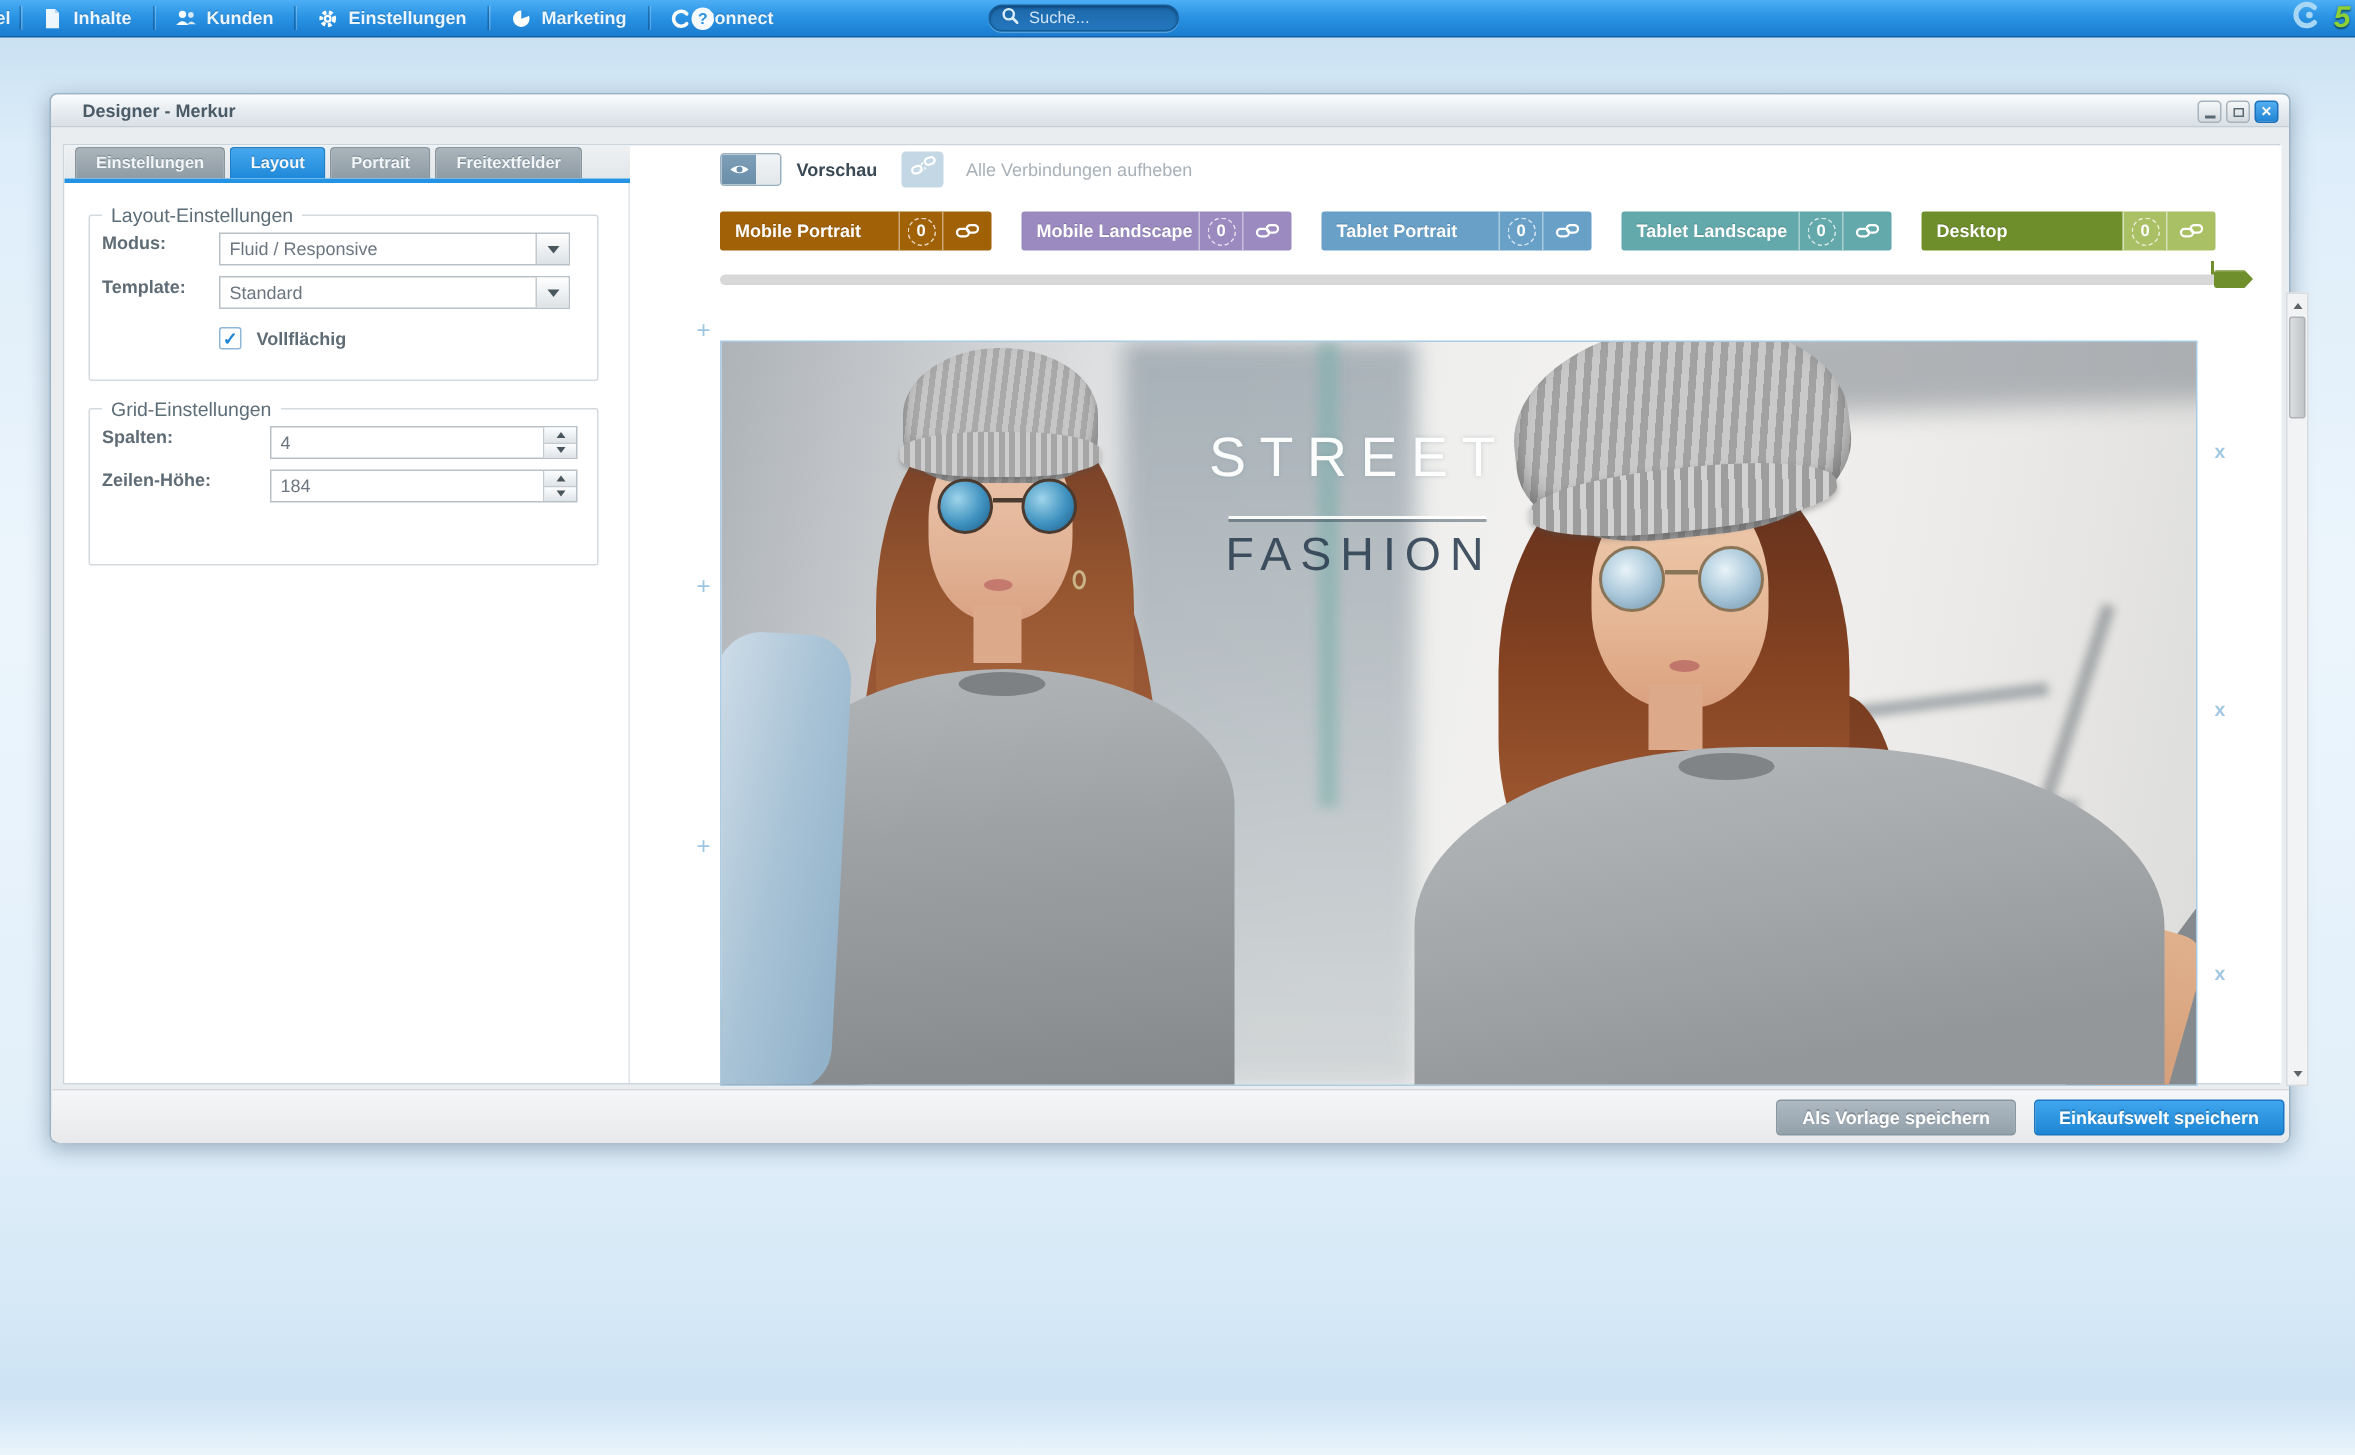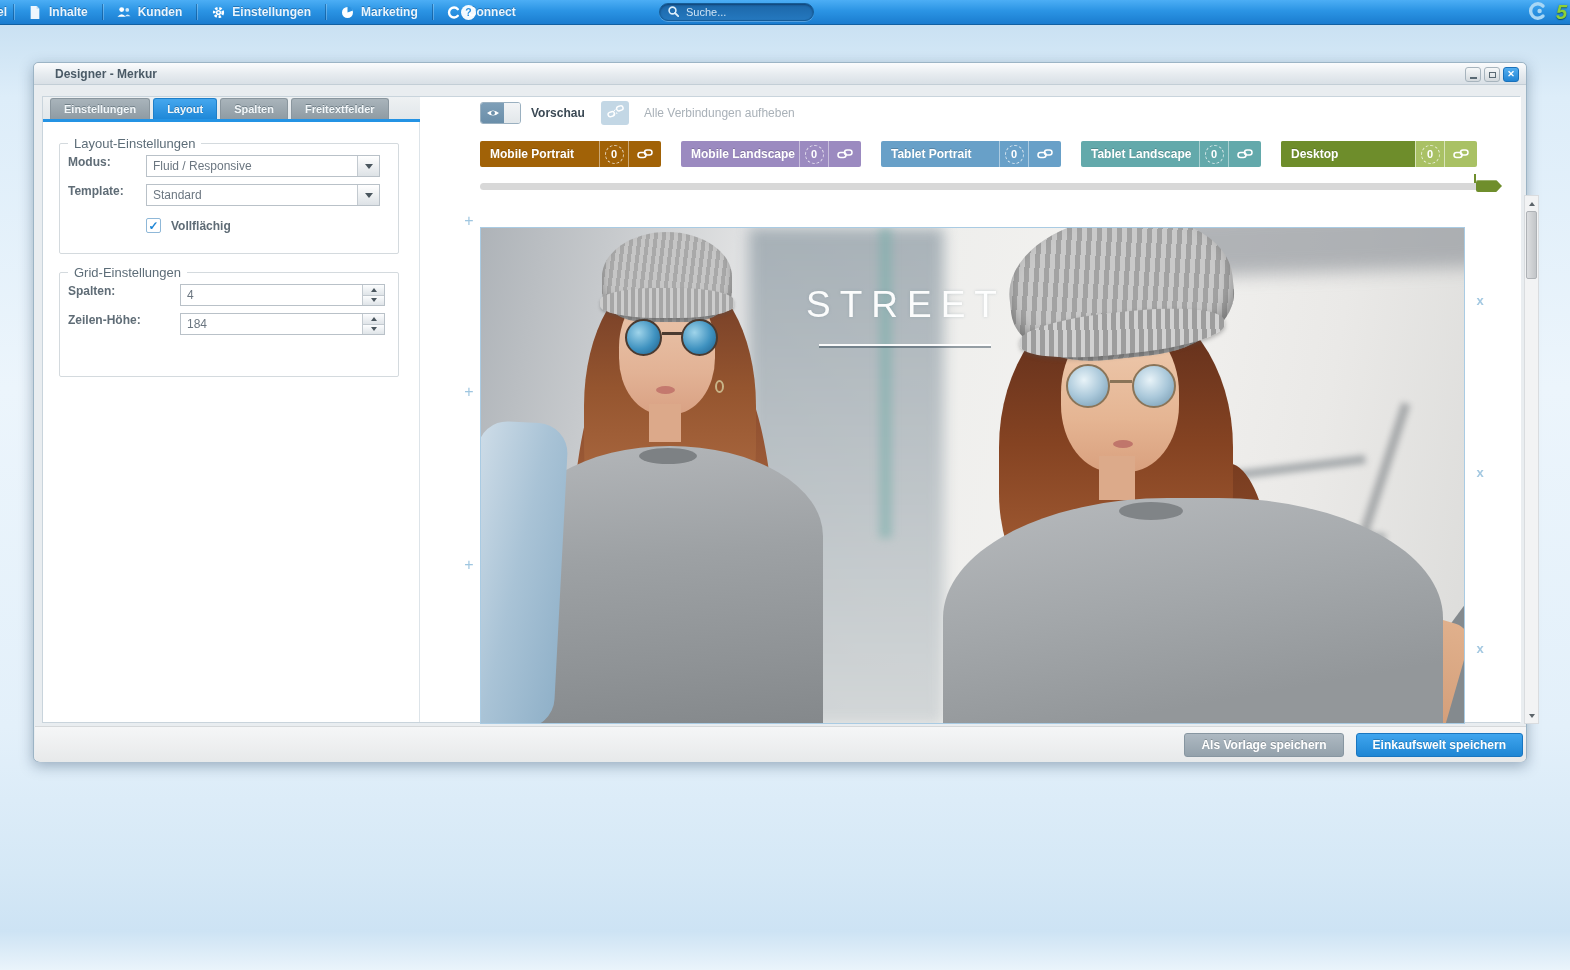--- a/index.html
+++ b/index.html
@@ -10,21 +10,21 @@
   
   .topnav{position:absolute;left:0;top:0;width:1570px;height:25px;
     background:linear-gradient(180deg,#4caef5 0%,#2b94e4 45%,#1a7ccf 100%);
     border-bottom:1px solid #1160a2;display:flex;align-items:center;color:#fff;}
   .nav-item{display:flex;align-items:center;gap:7px;font-size:12px;font-weight:bold;
     color:#eaf5fd;padding:0 14px;height:100%;text-shadow:0 -1px 0 rgba(0,40,80,.35);}
   .nav-sep{width:1px;height:16px;background:rgba(0,40,80,.35);box-shadow:1px 0 0 rgba(255,255,255,.25);}
   .nav-partial{padding:0 6px 0 0;margin-left:-3px;}
   .nav-icon{display:inline-flex;width:14px;height:13px;align-items:center;justify-content:center;}
   .nav-help{position:absolute;left:460px;top:4px;width:17px;height:17px;}
-  .searchbox{position:absolute;left:659px;top:3px;width:155px;height:18px;border-radius:9px;
+  .searchbox{position:absolute;left:659px;top:3px;width:127px;height:18px;border-radius:9px;
     background:linear-gradient(180deg,#1c67a8,#2478bf);border:1px solid #155c97;
     box-shadow:inset 0 1px 2px rgba(0,20,50,.45),0 1px 0 rgba(255,255,255,.25);
     display:flex;align-items:center;padding:0 8px;gap:5px;}
   .searchbox input{flex:1;background:transparent;border:none;outline:none;color:#eaf5fd;font-size:11px;}
   .searchbox input::placeholder{color:#cfe4f5;}
   .nav-logo{position:absolute;right:4px;top:0;height:25px;display:flex;align-items:center;gap:9px;}
   .logo-five{font-size:20px;font-weight:bold;color:#8dd036;text-shadow:0 1px 1px rgba(0,40,20,.5),0 0 2px rgba(30,90,140,.6);
     font-style:italic;letter-spacing:-1px;}
 
   
@@ -313,21 +313,21 @@
           </div>
       </div>
     </div>
 
     <div class="dlg-body">
 
       <div class="sidebar">
         <div class="tabstrip">
           <div class="tab">Einstellungen</div>
           <div class="tab active">Layout</div>
-          <div class="tab">Spalten</div>
+          <div class="tab">Portrait</div>
           <div class="tab">Freitextfelder</div>
         </div>
         <div class="blue-bar"></div>
 
         <div class="side-content">
           <fieldset class="fs fs1">
             <legend>Layout-Einstellungen</legend>
             <div class="frow">
               <span class="flabel">Modus:</span>
               <div class="combo">
@@ -502,20 +502,21 @@
           <div class="teal-line"></div>
           <div class="topdark"></div>
           <div class="scrib1"></div>
           <div class="scrib2"></div>
           <div class="scrib3"></div>
           <div class="ground-r"></div>
           <div class="ground-l"></div>
 
           <div class="hero-title">STREET</div>
           <div class="hero-line"></div>
+          <div class="hero-sub">FASHION</div>
 
           <div class="l-strandL"></div>
           <div class="l-strandR"></div>
           <div class="l-hair"></div>
           <div class="l-face"></div>
           <div class="l-beanie"></div>
           <div class="l-brim"></div>
           <div class="l-glass1"></div>
           <div class="l-glass2"></div>
           <div class="l-bridge"></div>

